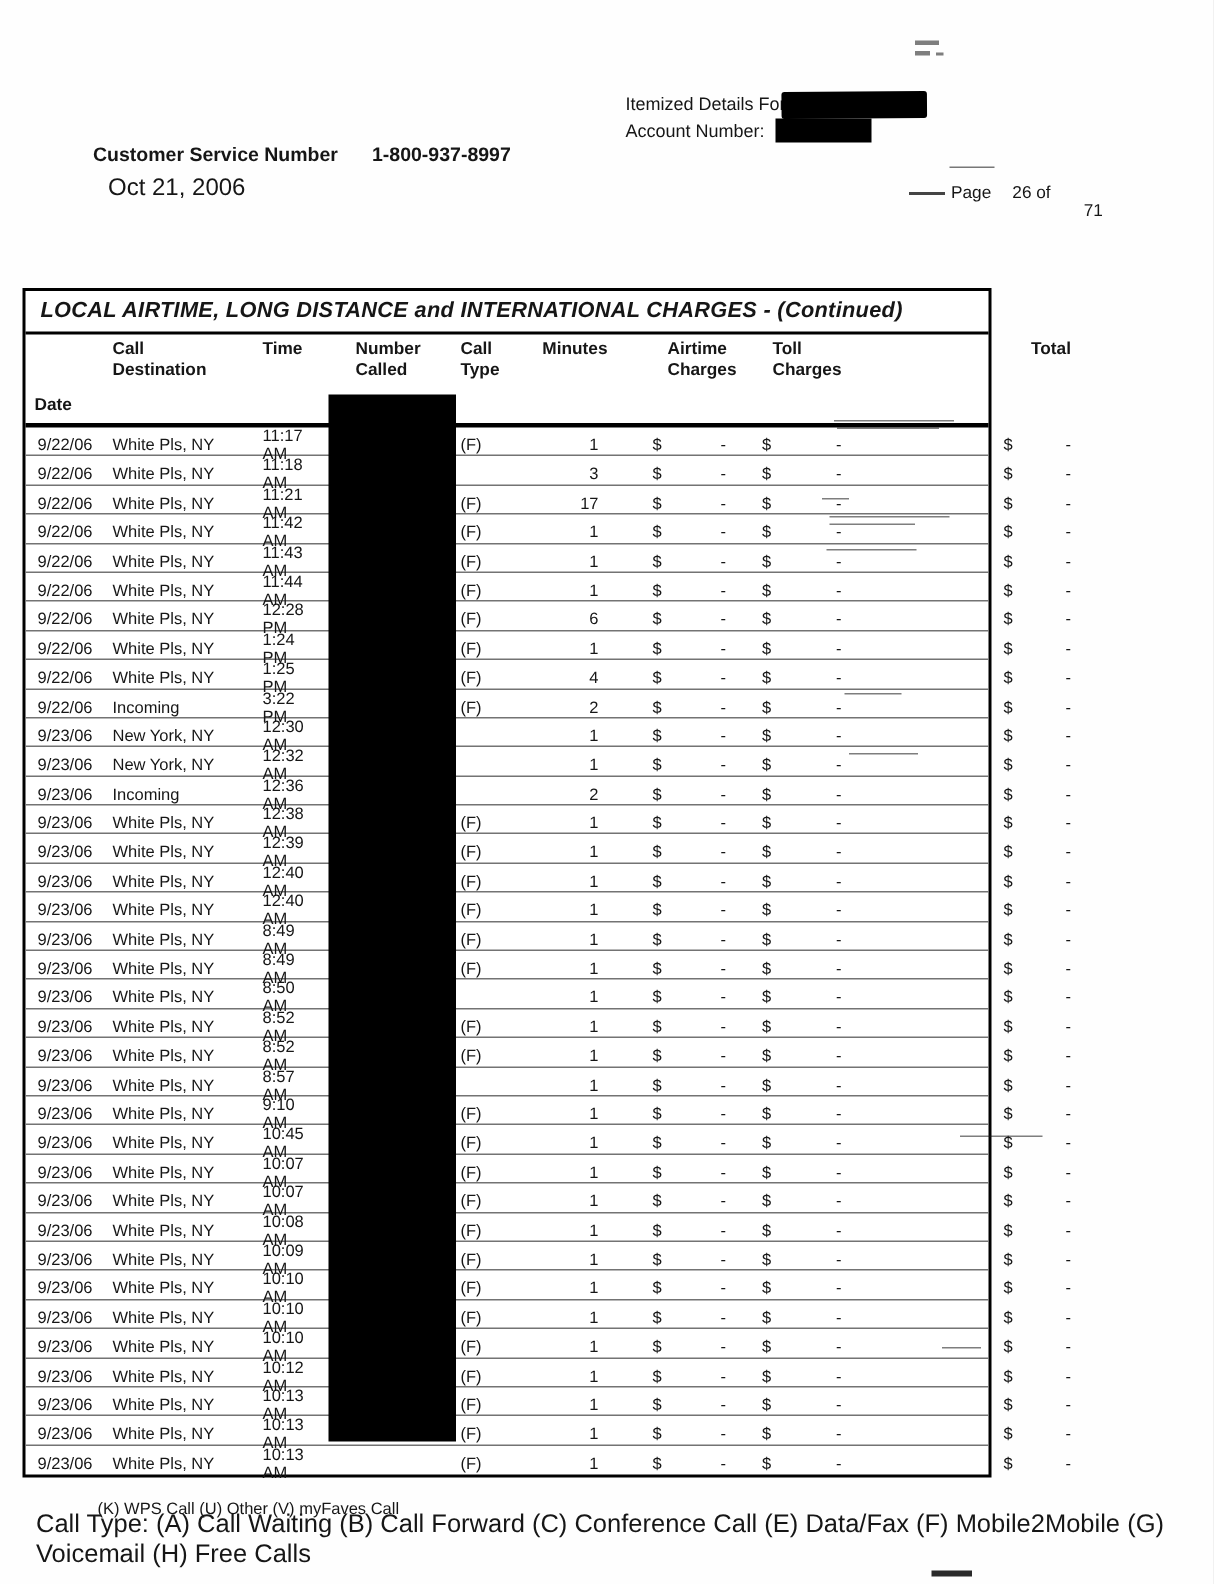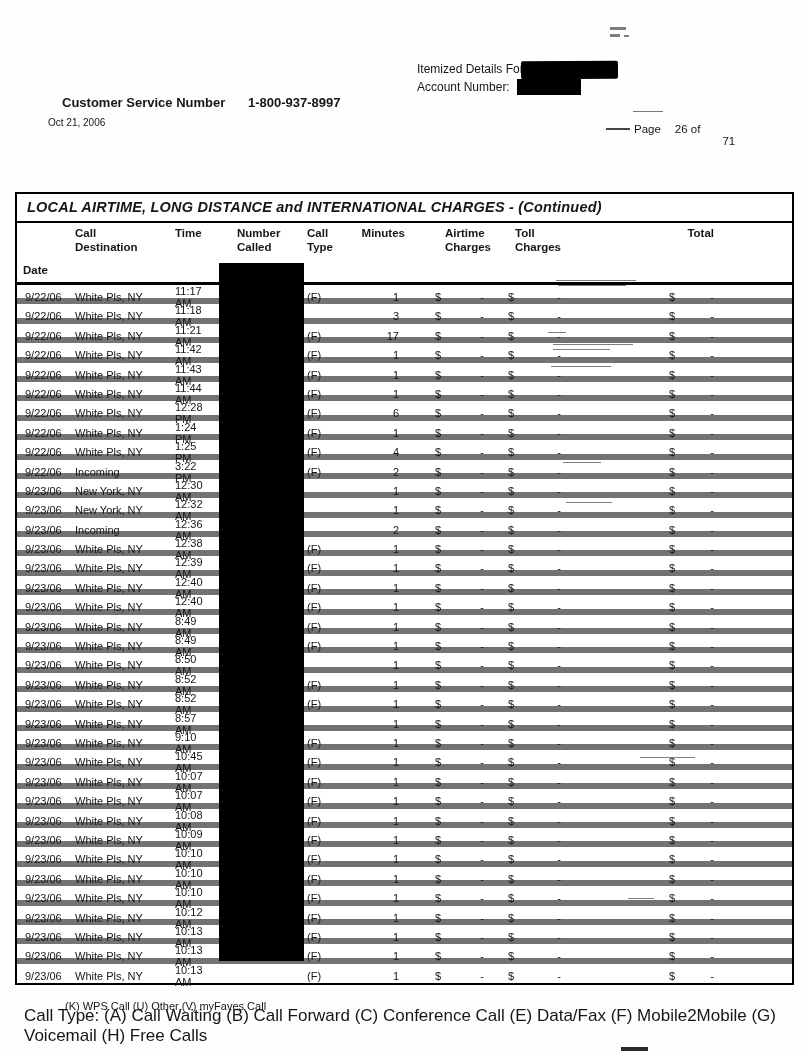--- a/index.html
+++ b/index.html
@@ -15,33 +15,33 @@
   }
   .abs { position: absolute; }
 
   
   .itemized-label { left: 417px; top: 62px; font-size: 12px; }
   .account-label  { left: 417px; top: 80px; font-size: 12px; }
   .redact-1 { left: 521px; top: 61px; width: 97px; height: 18px; background: #000; border-radius: 2px; transform: rotate(-0.4deg); }
   .redact-2 { left: 517px; top: 79px; width: 64px; height: 16px; background: #000; }
   .cs-label  { left: 62px;  top: 95px; font-size: 13px; font-weight: bold; }
   .cs-number { left: 248px; top: 95px; font-size: 13px; font-weight: bold; }
-  .doc-date  { left: 48px; top: 117px; font-size: 10px; text-align: center; }
+  .doc-date  { left: 72px; top: 117px; font-size: 16px; text-align: center; }
   .page-line { left: 606px; top: 111px; display: flex; align-items: center; font-size: 11.5px; }
   .page-dash { width: 24px; height: 2px; background: #444; margin-right: 4px; }
   .pg-num { margin-left: 14px; }
   .pg-total { margin-left: 22px; margin-top: 24px; }
   .pg-overline { left: 633px; top: 111px; width: 30px; height: 1px; background: #777; }
 
   
   .art { position: absolute; background: rgba(20,20,20,0.55); }
 
   
   .bill-table {
-    position: absolute; left: 15px; top: 192px; width: 779px;
+    position: absolute; left: 15px; top: 192px; width: 646px;
     border: 2px solid #000; background: #fff;
   }
   .tbl-title {
     height: 29px; line-height: 27px;
     border-bottom: 2px solid #000;
     padding-left: 10px;
     font-style: italic; font-weight: bold; font-size: 14.5px;
     letter-spacing: 0.2px;
   }
   .grid-cols {
@@ -58,21 +58,21 @@
   .h-number{ padding-left: 30px; }
   .h-type  { padding-left: 2px; }
   .h-min   { text-align: right; }
   .h-air   { padding-left: 40px; }
   .h-toll  { padding-left: 25px; }
   .h-total { text-align: right; padding-right: 78px; }
 
   .tbl-rows { position: relative; }
   .row {
     height: 19.4px; align-items: center;
-    border-bottom: 6px solid #737373;
+    border-bottom: 1px solid #737373;
     font-size: 11px;
   }
   .row:last-child { border-bottom: none; }
   .c-date { padding-left: 8px; }
   .c-time { }
   .c-type { padding-left: 2px; }
   .c-min  { text-align: right; padding-right: 6px; }
   .charge { display: flex; justify-content: space-between; }
   .c-air   { padding: 0 6px  0 30px; }
   .c-toll  { padding: 0 14px 0 18px; }

